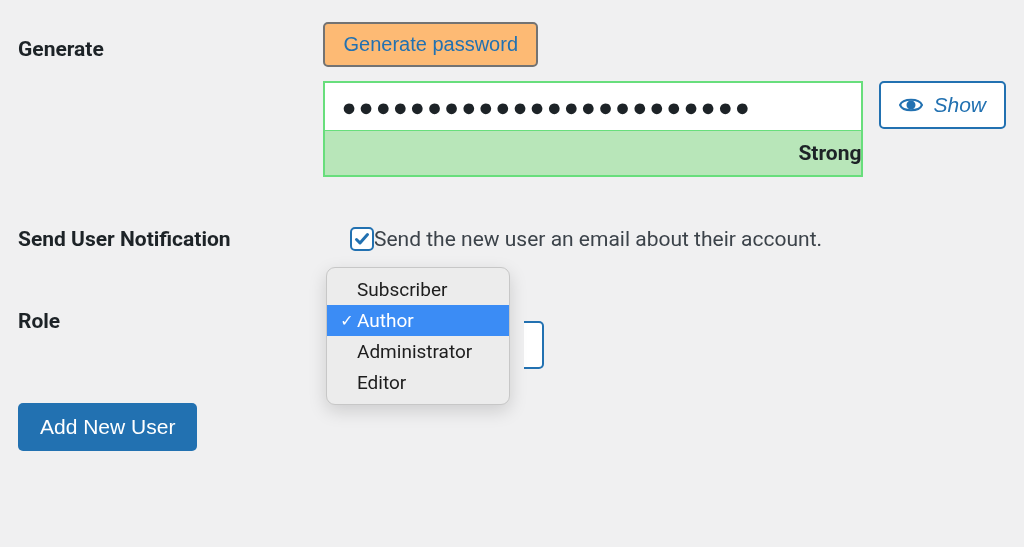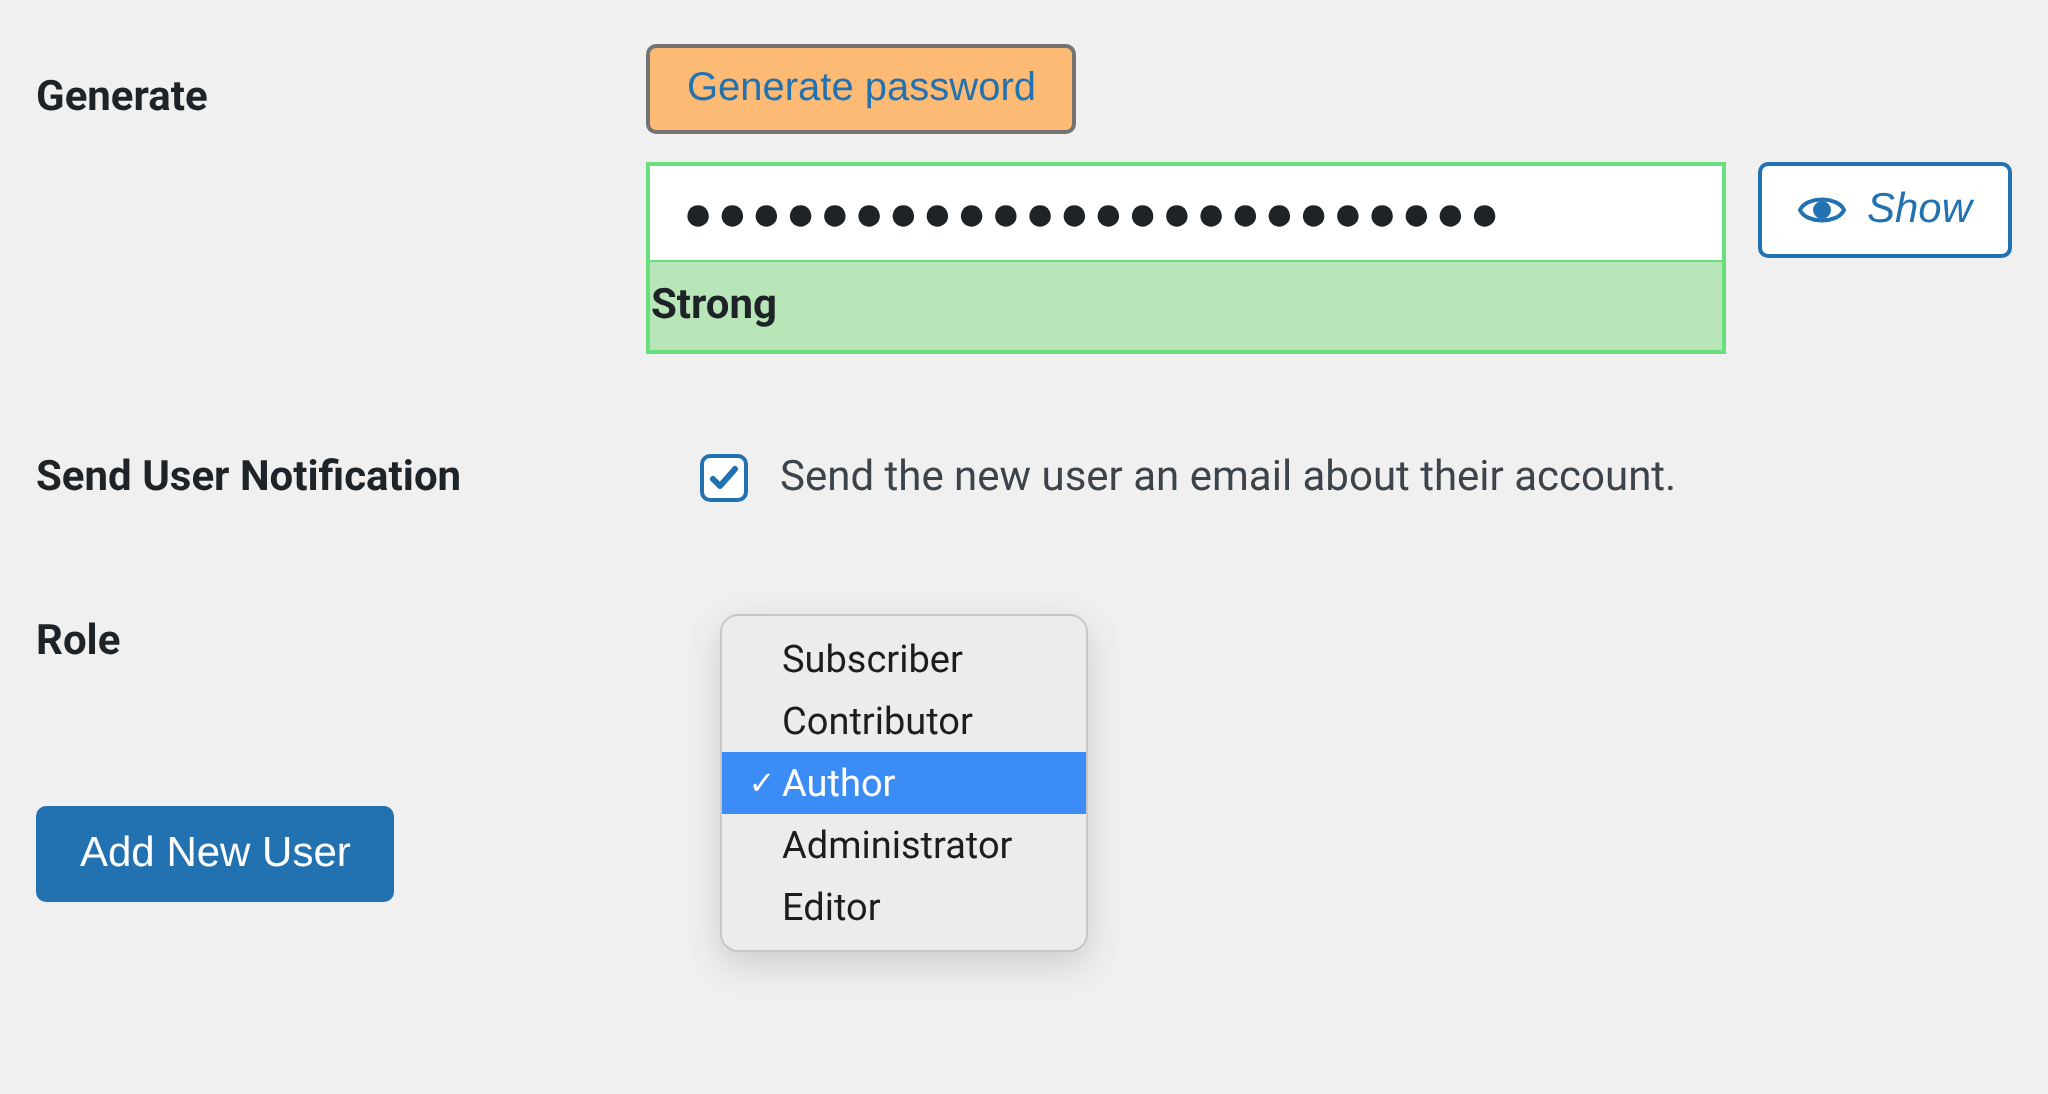--- a/index.html
+++ b/index.html
@@ -59,21 +59,21 @@
       padding: 10px 18px 8px 16px;
       outline: none;
       color: #1d2327;
       line-height: 1;
     }
     .strength-bar {
       background: #b8e6b9;
       color: #1d2327;
       font-weight: 700;
       font-size: 21px;
-      text-align: left;
+      text-align: right;
       padding: 10px 0;
       border-top: 1px solid #68de7c;
     }
     .show-btn {
       border: 2px solid #2271b1;
       background: #fff;
       color: #2271b1;
       font-size: 21px;
       padding: 10px 18px;
       border-radius: 5px;
@@ -83,21 +83,21 @@
       gap: 10px;
       font-style: italic;
     }
     .eye-icon {
       width: 24px;
       height: 18px;
     }
     .checkbox-wrap {
       display: flex;
       align-items: center;
-      gap: 16px;
+      gap: 0;
       padding-top: 0px;
     }
     .checkbox {
       width: 24px;
       height: 24px;
       border: 2px solid #2271b1;
       border-radius: 5px;
       background: #fff;
       display: flex;
       align-items: center;
@@ -119,30 +119,29 @@
     }
     .role-row {
       margin-top: 58px;
       align-items: flex-start;
     }
     .role-row .form-label {
       padding-top: 0;
     }
     .dropdown {
       position: absolute;
-      left: 360px;
+      left: 326px;
       top: 267px;
       width: 184px;
       background: #ececec;
       border: 1px solid #c7c7c7;
       border-radius: 9px;
       box-shadow: 0 6px 18px rgba(0,0,0,0.15);
       padding: 6px 0;
       z-index: 100;
-      margin-top: 40px;
     }
     .dropdown-item {
       display: flex;
       align-items: center;
       padding: 4px 14px 4px 10px;
       font-size: 19px;
       color: #1d1d1d;
       cursor: pointer;
     }
     .dropdown-item.selected {
@@ -225,24 +224,20 @@
   <div class="form-field"></div>
 </div>
 
 <div class="select-hint"></div>
 
 <div class="dropdown">
   <div class="dropdown-item">
     <span class="dropdown-check"></span>
     <span>Subscriber</span>
   </div>
-  <div class="dropdown-item">
-    <span class="dropdown-check"></span>
-    <span>Contributor</span>
-  </div>
   <div class="dropdown-item selected">
     <span class="dropdown-check">✓</span>
     <span>Author</span>
   </div>
   <div class="dropdown-item">
     <span class="dropdown-check"></span>
     <span>Administrator</span>
   </div>
   <div class="dropdown-item">
     <span class="dropdown-check"></span>

